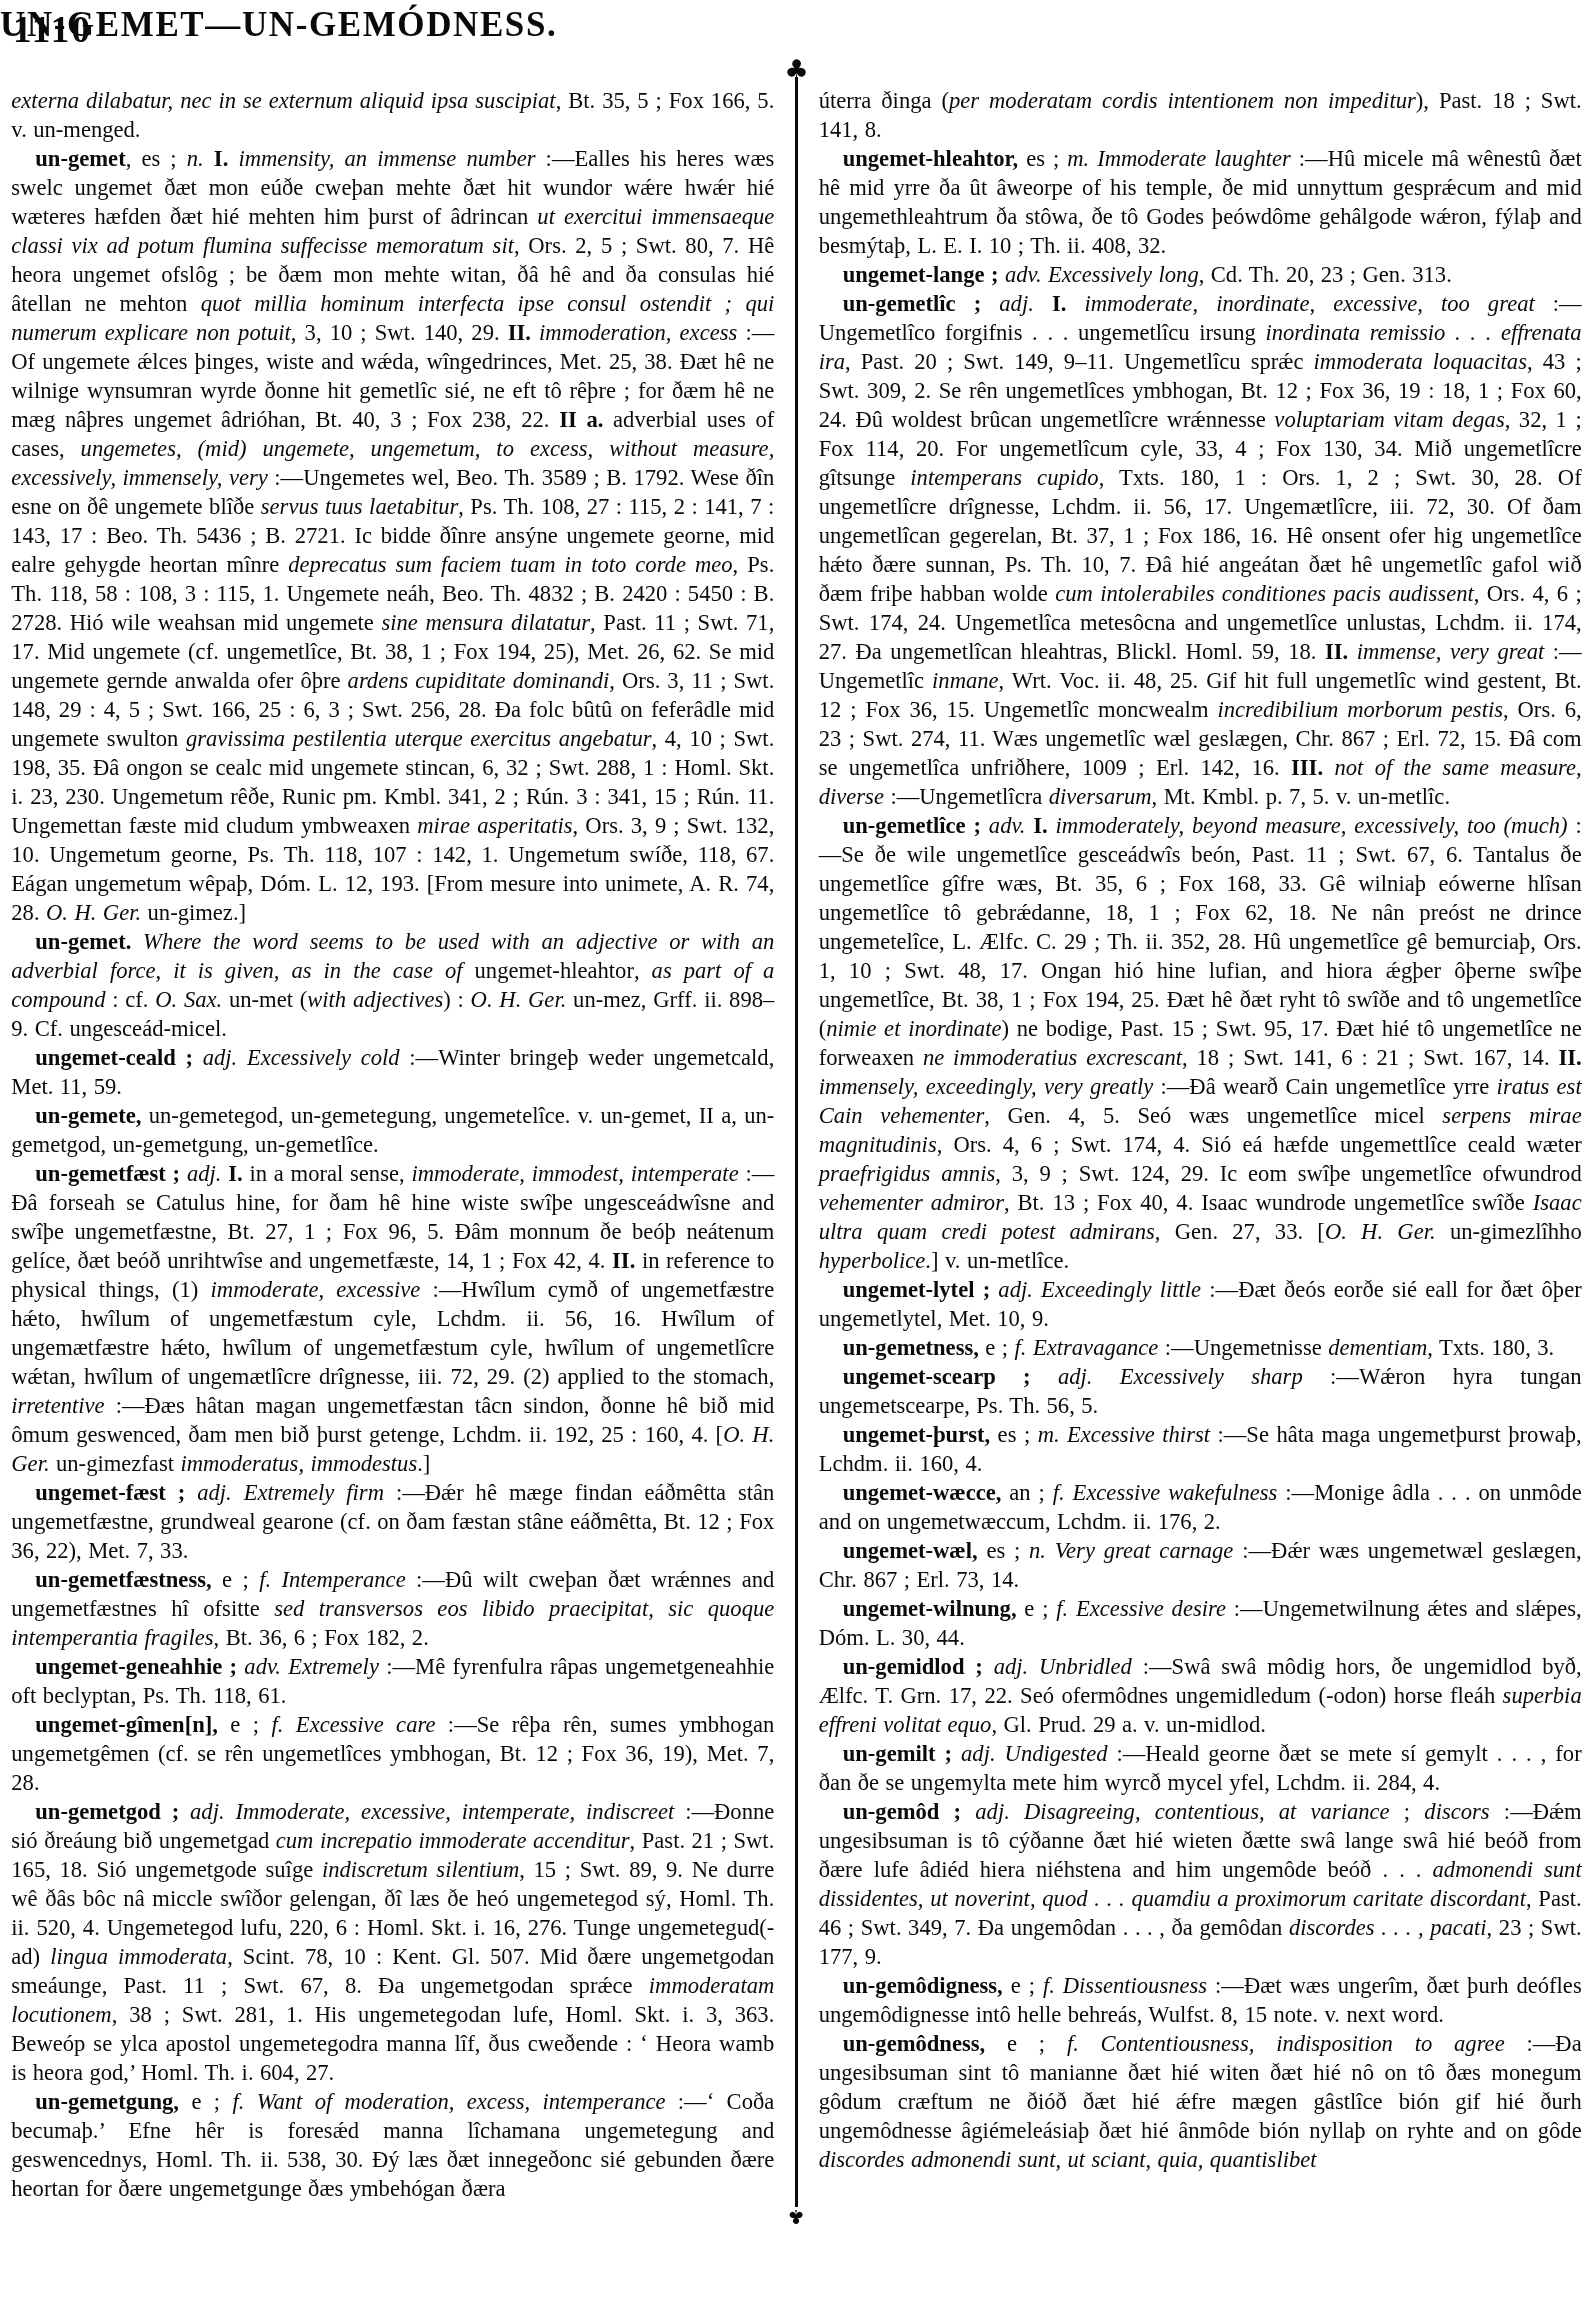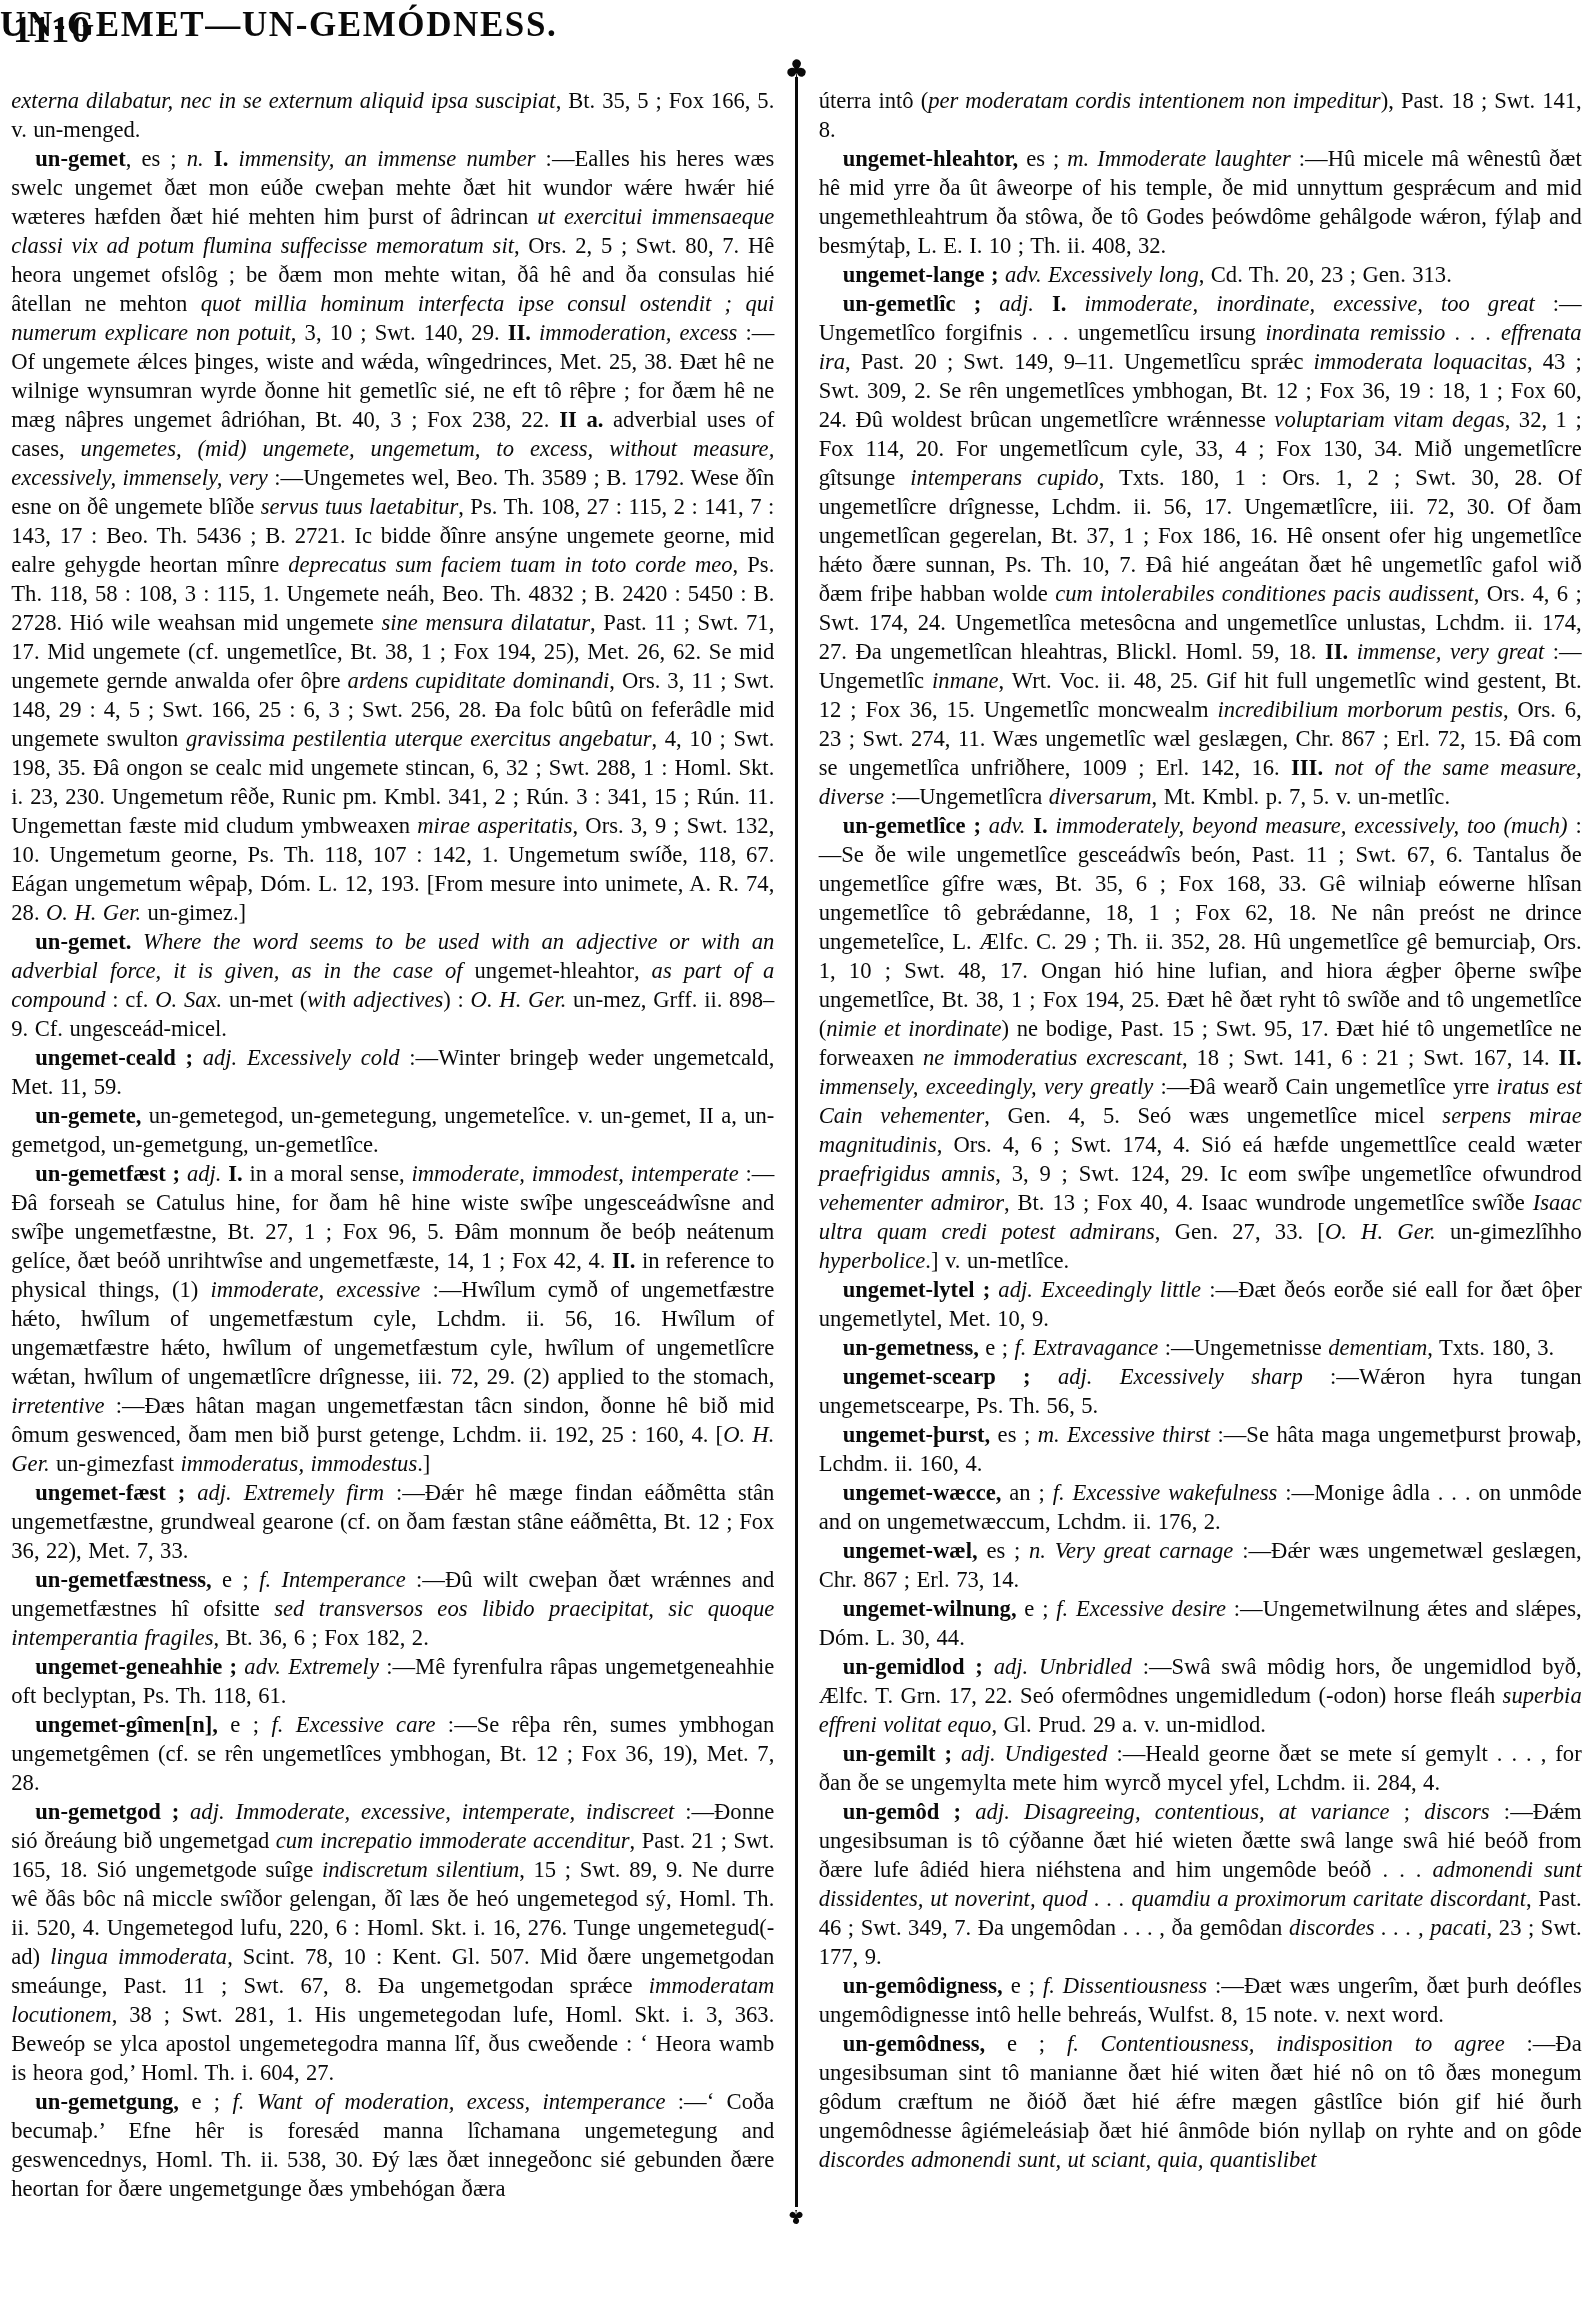--- a/index.html
+++ b/index.html
@@ -72,21 +72,21 @@
         <p class="indent"><span class="b">ungemet-geneahhie ;</span><span class="i"> adv. Extremely</span><span class="n"> :—Mê fyrenfulra râpas ungemetgeneahhie oft beclyptan, Ps. Th. 118, 61.</span></p>
         <p class="indent"><span class="b">ungemet-gîmen[n],</span><span class="n"> e ; </span><span class="i">f. Excessive care</span><span class="n"> :—Se rêþa rên, sumes ymbhogan ungemetgêmen (cf. se rên ungemetlîces ymbhogan, Bt. 12 ; Fox 36, 19), Met. 7, 28.</span></p>
         <p class="indent"><span class="b">un-gemetgod ;</span><span class="i"> adj. Immoderate, excessive, intemperate, indiscreet</span><span class="n"> :—Ðonne sió ðreáung bið ungemetgad </span><span class="i">cum increpatio immoderate accenditur</span><span class="n">, Past. 21 ; Swt. 165, 18.  Sió ungemetgode suîge </span><span class="i">indiscretum silentium</span><span class="n">, 15 ; Swt. 89, 9.  Ne durre wê ðâs bôc nâ miccle swîðor gelengan, ðî læs ðe heó ungemetegod sý, Homl. Th. ii. 520, 4.  Ungemetegod lufu, 220, 6 : Homl. Skt. i. 16, 276.  Tunge ungemetegud(-ad) </span><span class="i">lingua immoderata</span><span class="n">, Scint. 78, 10 : Kent. Gl. 507.  Mid ðære ungemetgodan smeáunge, Past. 11 ; Swt. 67, 8.  Ða ungemetgodan sprǽce </span><span class="i">immoderatam locutionem</span><span class="n">, 38 ; Swt. 281, 1.  His ungemetegodan lufe, Homl. Skt. i. 3, 363.  Beweóp se ylca apostol ungemetegodra manna lîf, ðus cweðende : ‘ Heora wamb is heora god,’ Homl. Th. i. 604, 27.</span></p>
         <p class="indent"><span class="b">un-gemetgung,</span><span class="n"> e ; </span><span class="i">f. Want of moderation, excess, intemperance</span><span class="n"> :—‘ Coða becumaþ.’  Efne hêr is foresǽd manna lîchamana ungemetegung and geswencednys, Homl. Th. ii. 538, 30.  Ðý læs ðæt innegeðonc sié gebunden ðære heortan for ðære ungemetgunge ðæs ymbehógan ðæra</span></p>
       </div>
     <div class="divider">
       <span class="orn top">♣</span>
       <span class="orn bottom">♣</span>
     </div>
     <div class="col" id="col-right">
-        <p class="noindent"><span class="n">úterra intô (</span><span class="i">per moderatam cordis intentionem non impeditur</span><span class="n">), Past. 18 ; Swt. 141, 8.</span></p>
+        <p class="noindent"><span class="n">úterra ðinga (</span><span class="i">per moderatam cordis intentionem non impeditur</span><span class="n">), Past. 18 ; Swt. 141, 8.</span></p>
         <p class="indent"><span class="b">ungemet-hleahtor,</span><span class="n"> es ; </span><span class="i">m. Immoderate laughter</span><span class="n"> :—Hû micele mâ wênestû ðæt hê mid yrre ða ût âweorpe of his temple, ðe mid unnyttum gesprǽcum and mid ungemethleahtrum ða stôwa, ðe tô Godes þeówdôme gehâlgode wǽron, fýlaþ and besmýtaþ, L. E. I. 10 ; Th. ii. 408, 32.</span></p>
         <p class="indent"><span class="b">ungemet-lange ;</span><span class="i"> adv. Excessively long</span><span class="n">, Cd. Th. 20, 23 ; Gen. 313.</span></p>
         <p class="indent"><span class="b">un-gemetlîc ;</span><span class="i"> adj.</span><span class="n">   </span><span class="b">I.</span><span class="i"> immoderate, inordinate, excessive, too great</span><span class="n"> :—Ungemetlîco forgifnis . . . ungemetlîcu irsung </span><span class="i">inordinata remissio . . . effrenata ira</span><span class="n">, Past. 20 ; Swt. 149, 9–11.  Ungemetlîcu sprǽc </span><span class="i">immoderata loquacitas</span><span class="n">, 43 ; Swt. 309, 2.  Se rên ungemetlîces ymbhogan, Bt. 12 ; Fox 36, 19 : 18, 1 ; Fox 60, 24.  Ðû woldest brûcan ungemetlîcre wrǽnnesse </span><span class="i">voluptariam vitam degas</span><span class="n">, 32, 1 ; Fox 114, 20.  For ungemetlîcum cyle, 33, 4 ; Fox 130, 34.  Mið ungemetlîcre gîtsunge </span><span class="i">intemperans cupido</span><span class="n">, Txts. 180, 1 : Ors. 1, 2 ; Swt. 30, 28.  Of ungemetlîcre drîgnesse, Lchdm. ii. 56, 17.  Ungemætlîcre, iii. 72, 30.  Of ðam ungemetlîcan gegerelan, Bt. 37, 1 ; Fox 186, 16.  Hê onsent ofer hig ungemetlîce hǽto ðære sunnan, Ps. Th. 10, 7.  Ðâ hié angeátan ðæt hê ungemetlîc gafol wið ðæm friþe habban wolde </span><span class="i">cum intolerabiles conditiones pacis audissent</span><span class="n">, Ors. 4, 6 ; Swt. 174, 24.  Ungemetlîca metesôcna and ungemetlîce unlustas, Lchdm. ii. 174, 27.  Ða ungemetlîcan hleahtras, Blickl. Homl. 59, 18.   </span><span class="b">II.</span><span class="i"> immense, very great</span><span class="n"> :—Ungemetlîc </span><span class="i">inmane</span><span class="n">, Wrt. Voc. ii. 48, 25.  Gif hit full ungemetlîc wind gestent, Bt. 12 ; Fox 36, 15.  Ungemetlîc moncwealm </span><span class="i">incredibilium morborum pestis</span><span class="n">, Ors. 6, 23 ; Swt. 274, 11.  Wæs ungemetlîc wæl geslægen, Chr. 867 ; Erl. 72, 15.  Ðâ com se ungemetlîca unfriðhere, 1009 ; Erl. 142, 16.   </span><span class="b">III.</span><span class="i"> not of the same measure, diverse</span><span class="n"> :—Ungemetlîcra </span><span class="i">diversarum</span><span class="n">, Mt. Kmbl. p. 7, 5.  v. un-metlîc.</span></p>
         <p class="indent"><span class="b">un-gemetlîce ;</span><span class="i"> adv.</span><span class="n">   </span><span class="b">I.</span><span class="i"> immoderately, beyond measure, excessively, too (much)</span><span class="n"> :—Se ðe wile ungemetlîce gesceádwîs beón, Past. 11 ; Swt. 67, 6.  Tantalus ðe ungemetlîce gîfre wæs, Bt. 35, 6 ; Fox 168, 33.  Gê wilniaþ eówerne hlîsan ungemetlîce tô gebrǽdanne, 18, 1 ; Fox 62, 18.  Ne nân preóst ne drince ungemetelîce, L. Ælfc. C. 29 ; Th. ii. 352, 28.  Hû ungemetlîce gê bemurciaþ, Ors. 1, 10 ; Swt. 48, 17.  Ongan hió hine lufian, and hiora ǽgþer ôþerne swîþe ungemetlîce, Bt. 38, 1 ; Fox 194, 25.  Ðæt hê ðæt ryht tô swîðe and tô ungemetlîce (</span><span class="i">nimie et inordinate</span><span class="n">) ne bodige, Past. 15 ; Swt. 95, 17.  Ðæt hié tô ungemetlîce ne forweaxen </span><span class="i">ne immoderatius excrescant</span><span class="n">, 18 ; Swt. 141, 6 : 21 ; Swt. 167, 14.   </span><span class="b">II.</span><span class="i"> immensely, exceedingly, very greatly</span><span class="n"> :—Ðâ wearð Cain ungemetlîce yrre </span><span class="i">iratus est Cain vehementer</span><span class="n">, Gen. 4, 5.  Seó wæs ungemetlîce micel </span><span class="i">serpens mirae magnitudinis</span><span class="n">, Ors. 4, 6 ; Swt. 174, 4.  Sió eá hæfde ungemettlîce ceald wæter </span><span class="i">praefrigidus amnis</span><span class="n">, 3, 9 ; Swt. 124, 29.  Ic eom swîþe ungemetlîce ofwundrod </span><span class="i">vehementer admiror</span><span class="n">, Bt. 13 ; Fox 40, 4.  Isaac wundrode ungemetlîce swîðe </span><span class="i">Isaac ultra quam credi potest admirans</span><span class="n">, Gen. 27, 33.  [</span><span class="i">O. H. Ger.</span><span class="n"> un-gimezlîhho </span><span class="i">hyperbolice</span><span class="n">.]  v. un-metlîce.</span></p>
         <p class="indent"><span class="b">ungemet-lytel ;</span><span class="i"> adj. Exceedingly little</span><span class="n"> :—Ðæt ðeós eorðe sié eall for ðæt ôþer ungemetlytel, Met. 10, 9.</span></p>
         <p class="indent"><span class="b">un-gemetness,</span><span class="n"> e ; </span><span class="i">f. Extravagance</span><span class="n"> :—Ungemetnisse </span><span class="i">dementiam</span><span class="n">, Txts. 180, 3.</span></p>
         <p class="indent"><span class="b">ungemet-scearp ;</span><span class="i"> adj. Excessively sharp</span><span class="n"> :—Wǽron hyra tungan ungemetscearpe, Ps. Th. 56, 5.</span></p>
         <p class="indent"><span class="b">ungemet-þurst,</span><span class="n"> es ; </span><span class="i">m. Excessive thirst</span><span class="n"> :—Se hâta maga ungemetþurst þrowaþ, Lchdm. ii. 160, 4.</span></p>
         <p class="indent"><span class="b">ungemet-wæcce,</span><span class="n"> an ; </span><span class="i">f. Excessive wakefulness</span><span class="n"> :—Monige âdla . . . on unmôde and on ungemetwæccum, Lchdm. ii. 176, 2.</span></p>
         <p class="indent"><span class="b">ungemet-wæl,</span><span class="n"> es ; </span><span class="i">n. Very great carnage</span><span class="n"> :—Ðǽr wæs ungemetwæl geslægen, Chr. 867 ; Erl. 73, 14.</span></p>

